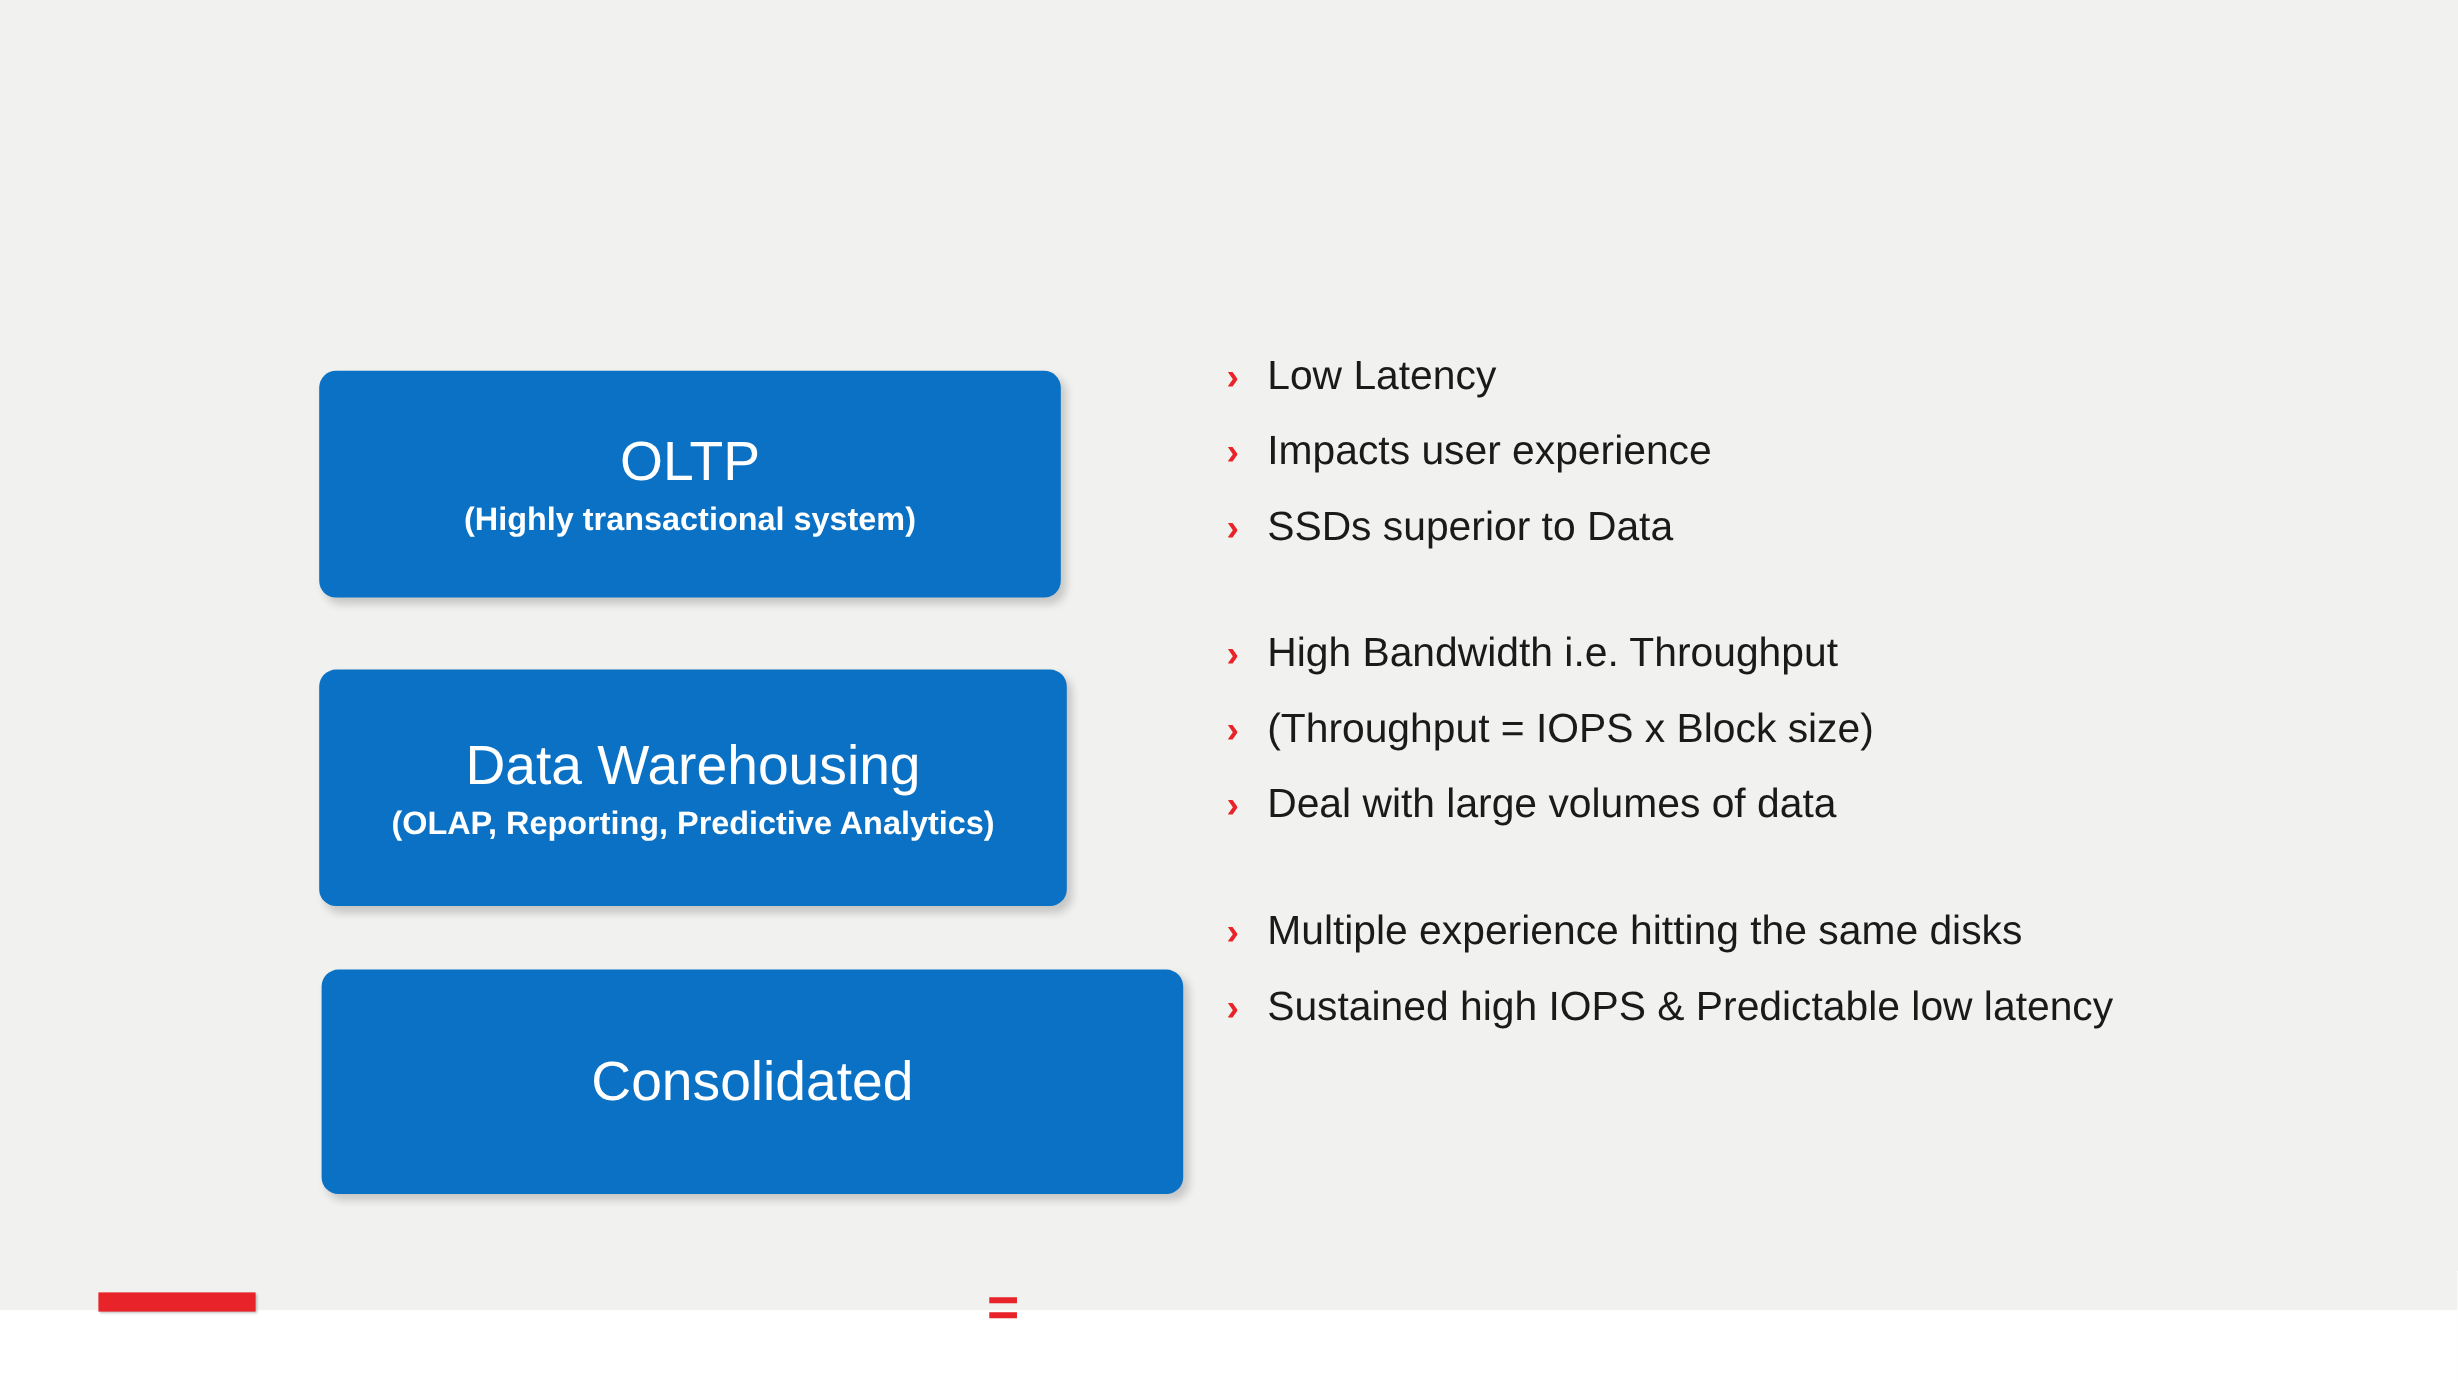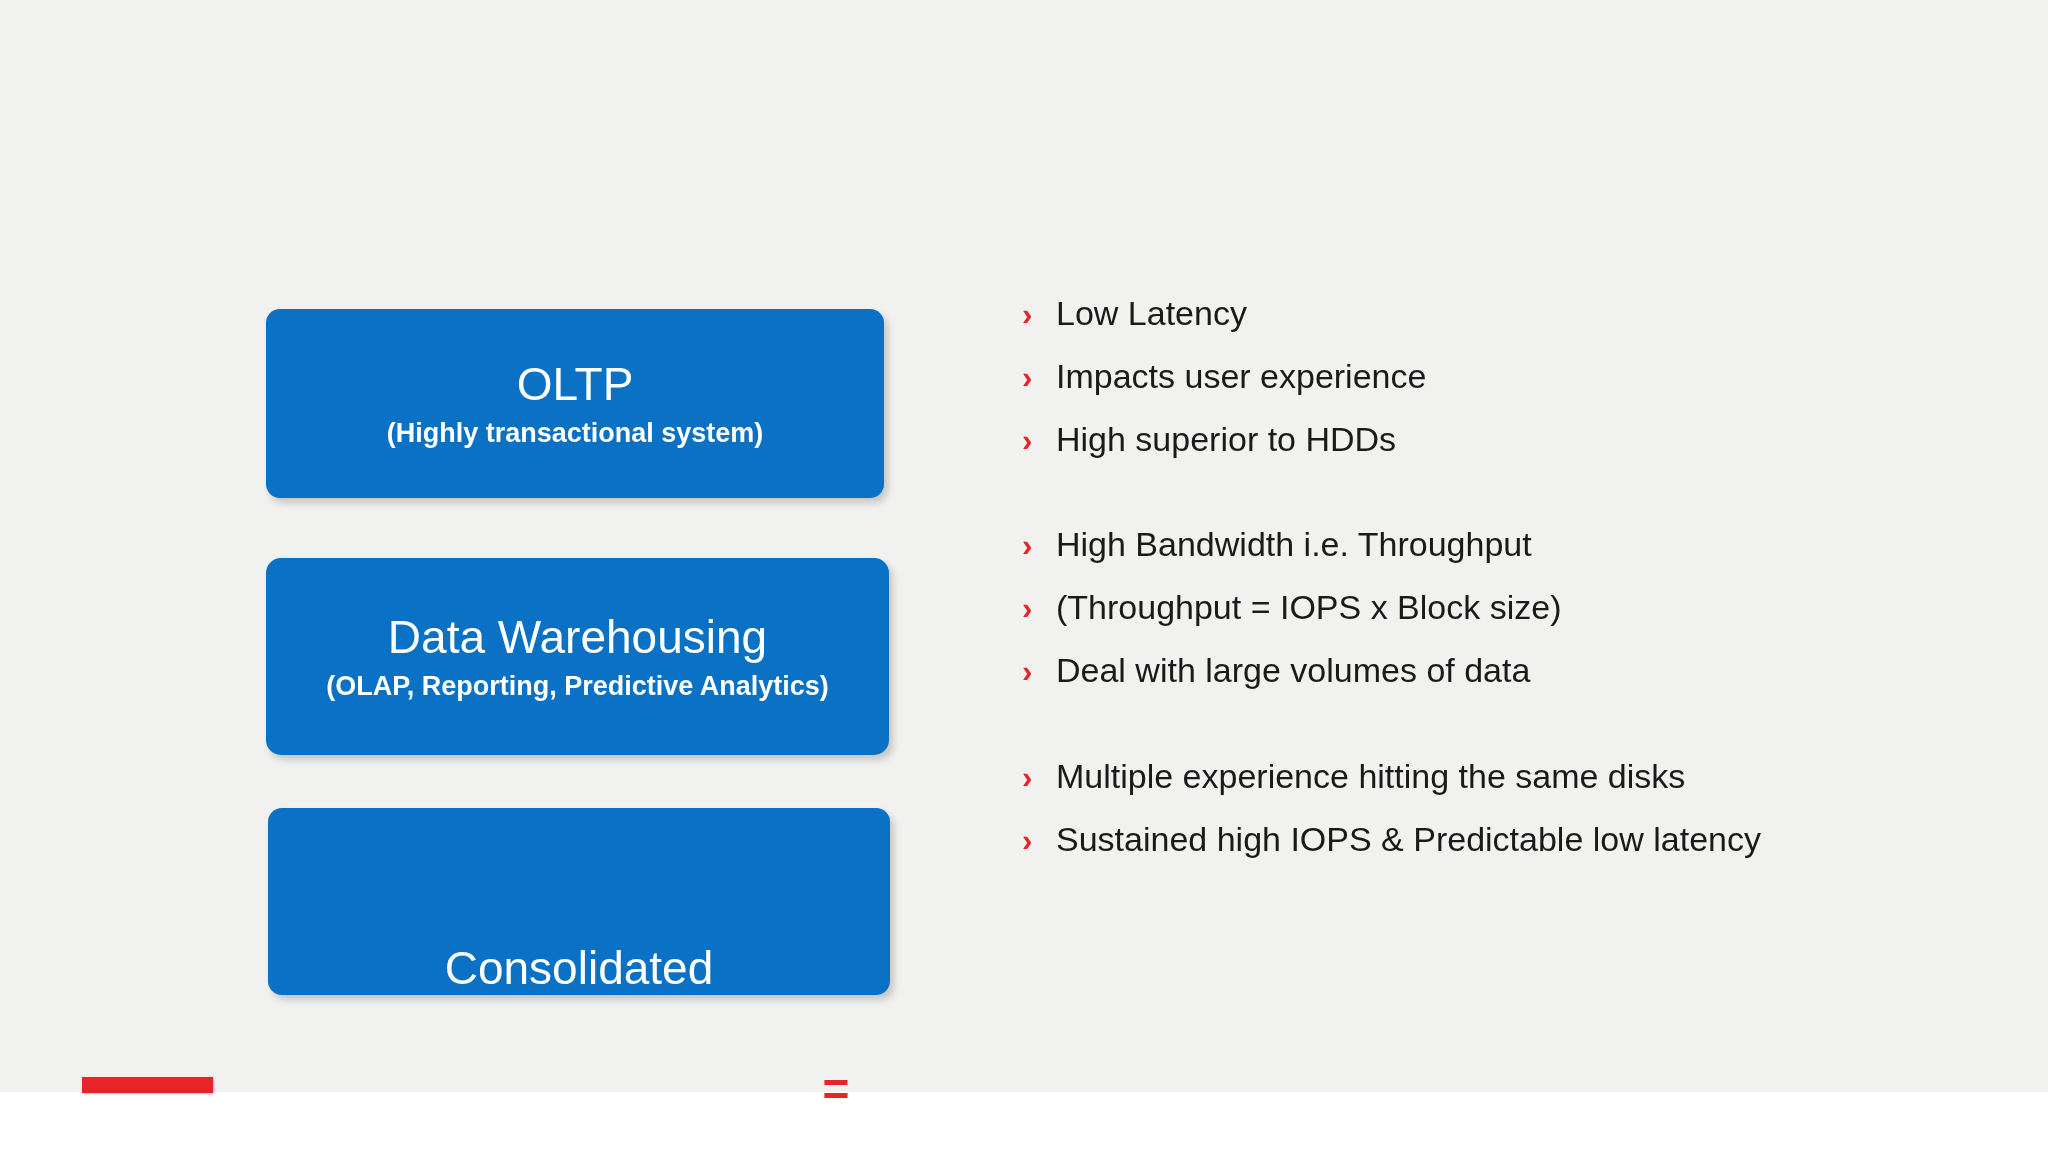--- a/index.html
+++ b/index.html
@@ -87,28 +87,26 @@
     left: 0px;
     top: 0px;
     width: 618px;
     height: 189px;
   }
   #box-dw {
     left: 0px;
     top: 249px;
     width: 623px;
     height: 197px;
-    border-radius: 15px;
   }
   #box-consolidated {
     left: 2px;
     top: 499px;
-    width: 622px;
+    width: 718px;
     height: 187px;
-    justify-content: flex-end;
   }
 
   
   .op {
     position: absolute;
     color: #E8232A;
     font-weight: 700;
     text-align: center;
     line-height: 1;
     user-select: none;
@@ -209,21 +207,21 @@
         <div class="bullet-row">
           <span class="bullet-marker">›</span>
           <span class="bullet-text">Low Latency</span>
         </div>
         <div class="bullet-row">
           <span class="bullet-marker">›</span>
           <span class="bullet-text">Impacts user experience</span>
         </div>
         <div class="bullet-row">
           <span class="bullet-marker">›</span>
-          <span class="bullet-text">High superior to HDDs</span>
+          <span class="bullet-text">SSDs superior to Data</span>
         </div>
       </div>
       <div class="bullet-group">
         <div class="bullet-row">
           <span class="bullet-marker">›</span>
           <span class="bullet-text">High Bandwidth i.e. Throughput</span>
         </div>
         <div class="bullet-row">
           <span class="bullet-marker">›</span>
           <span class="bullet-text">(Throughput = IOPS x Block size)</span>

